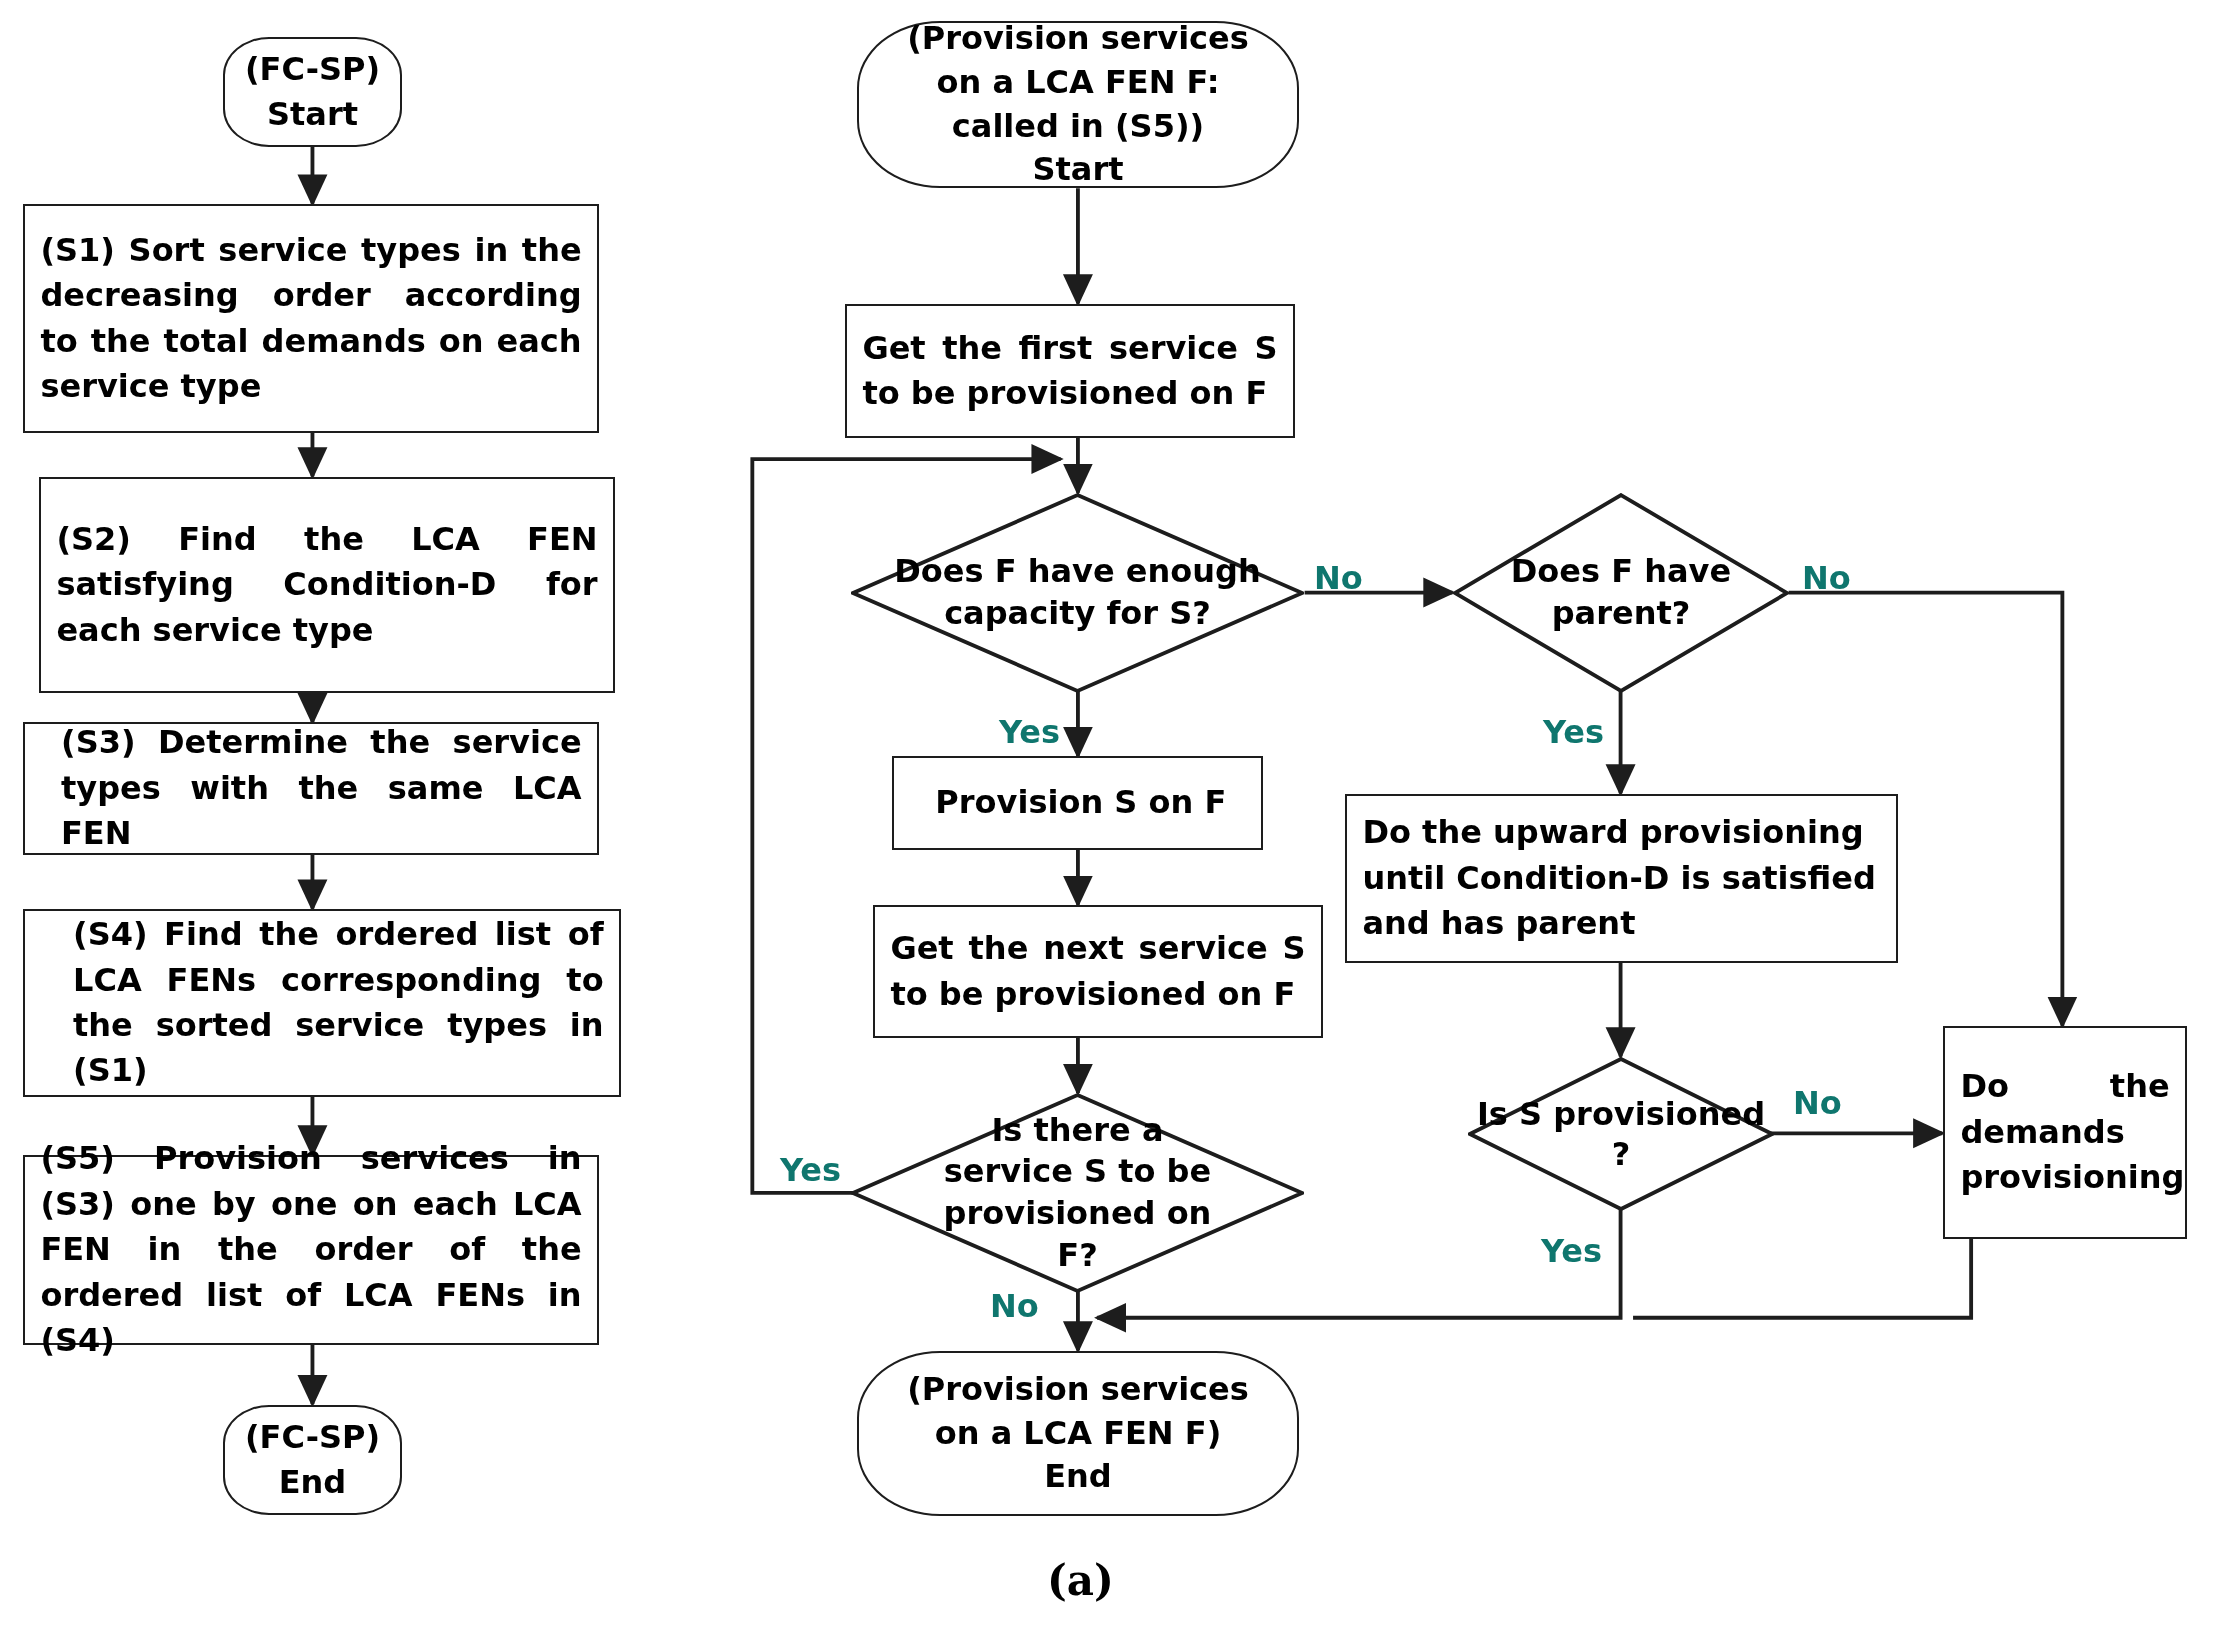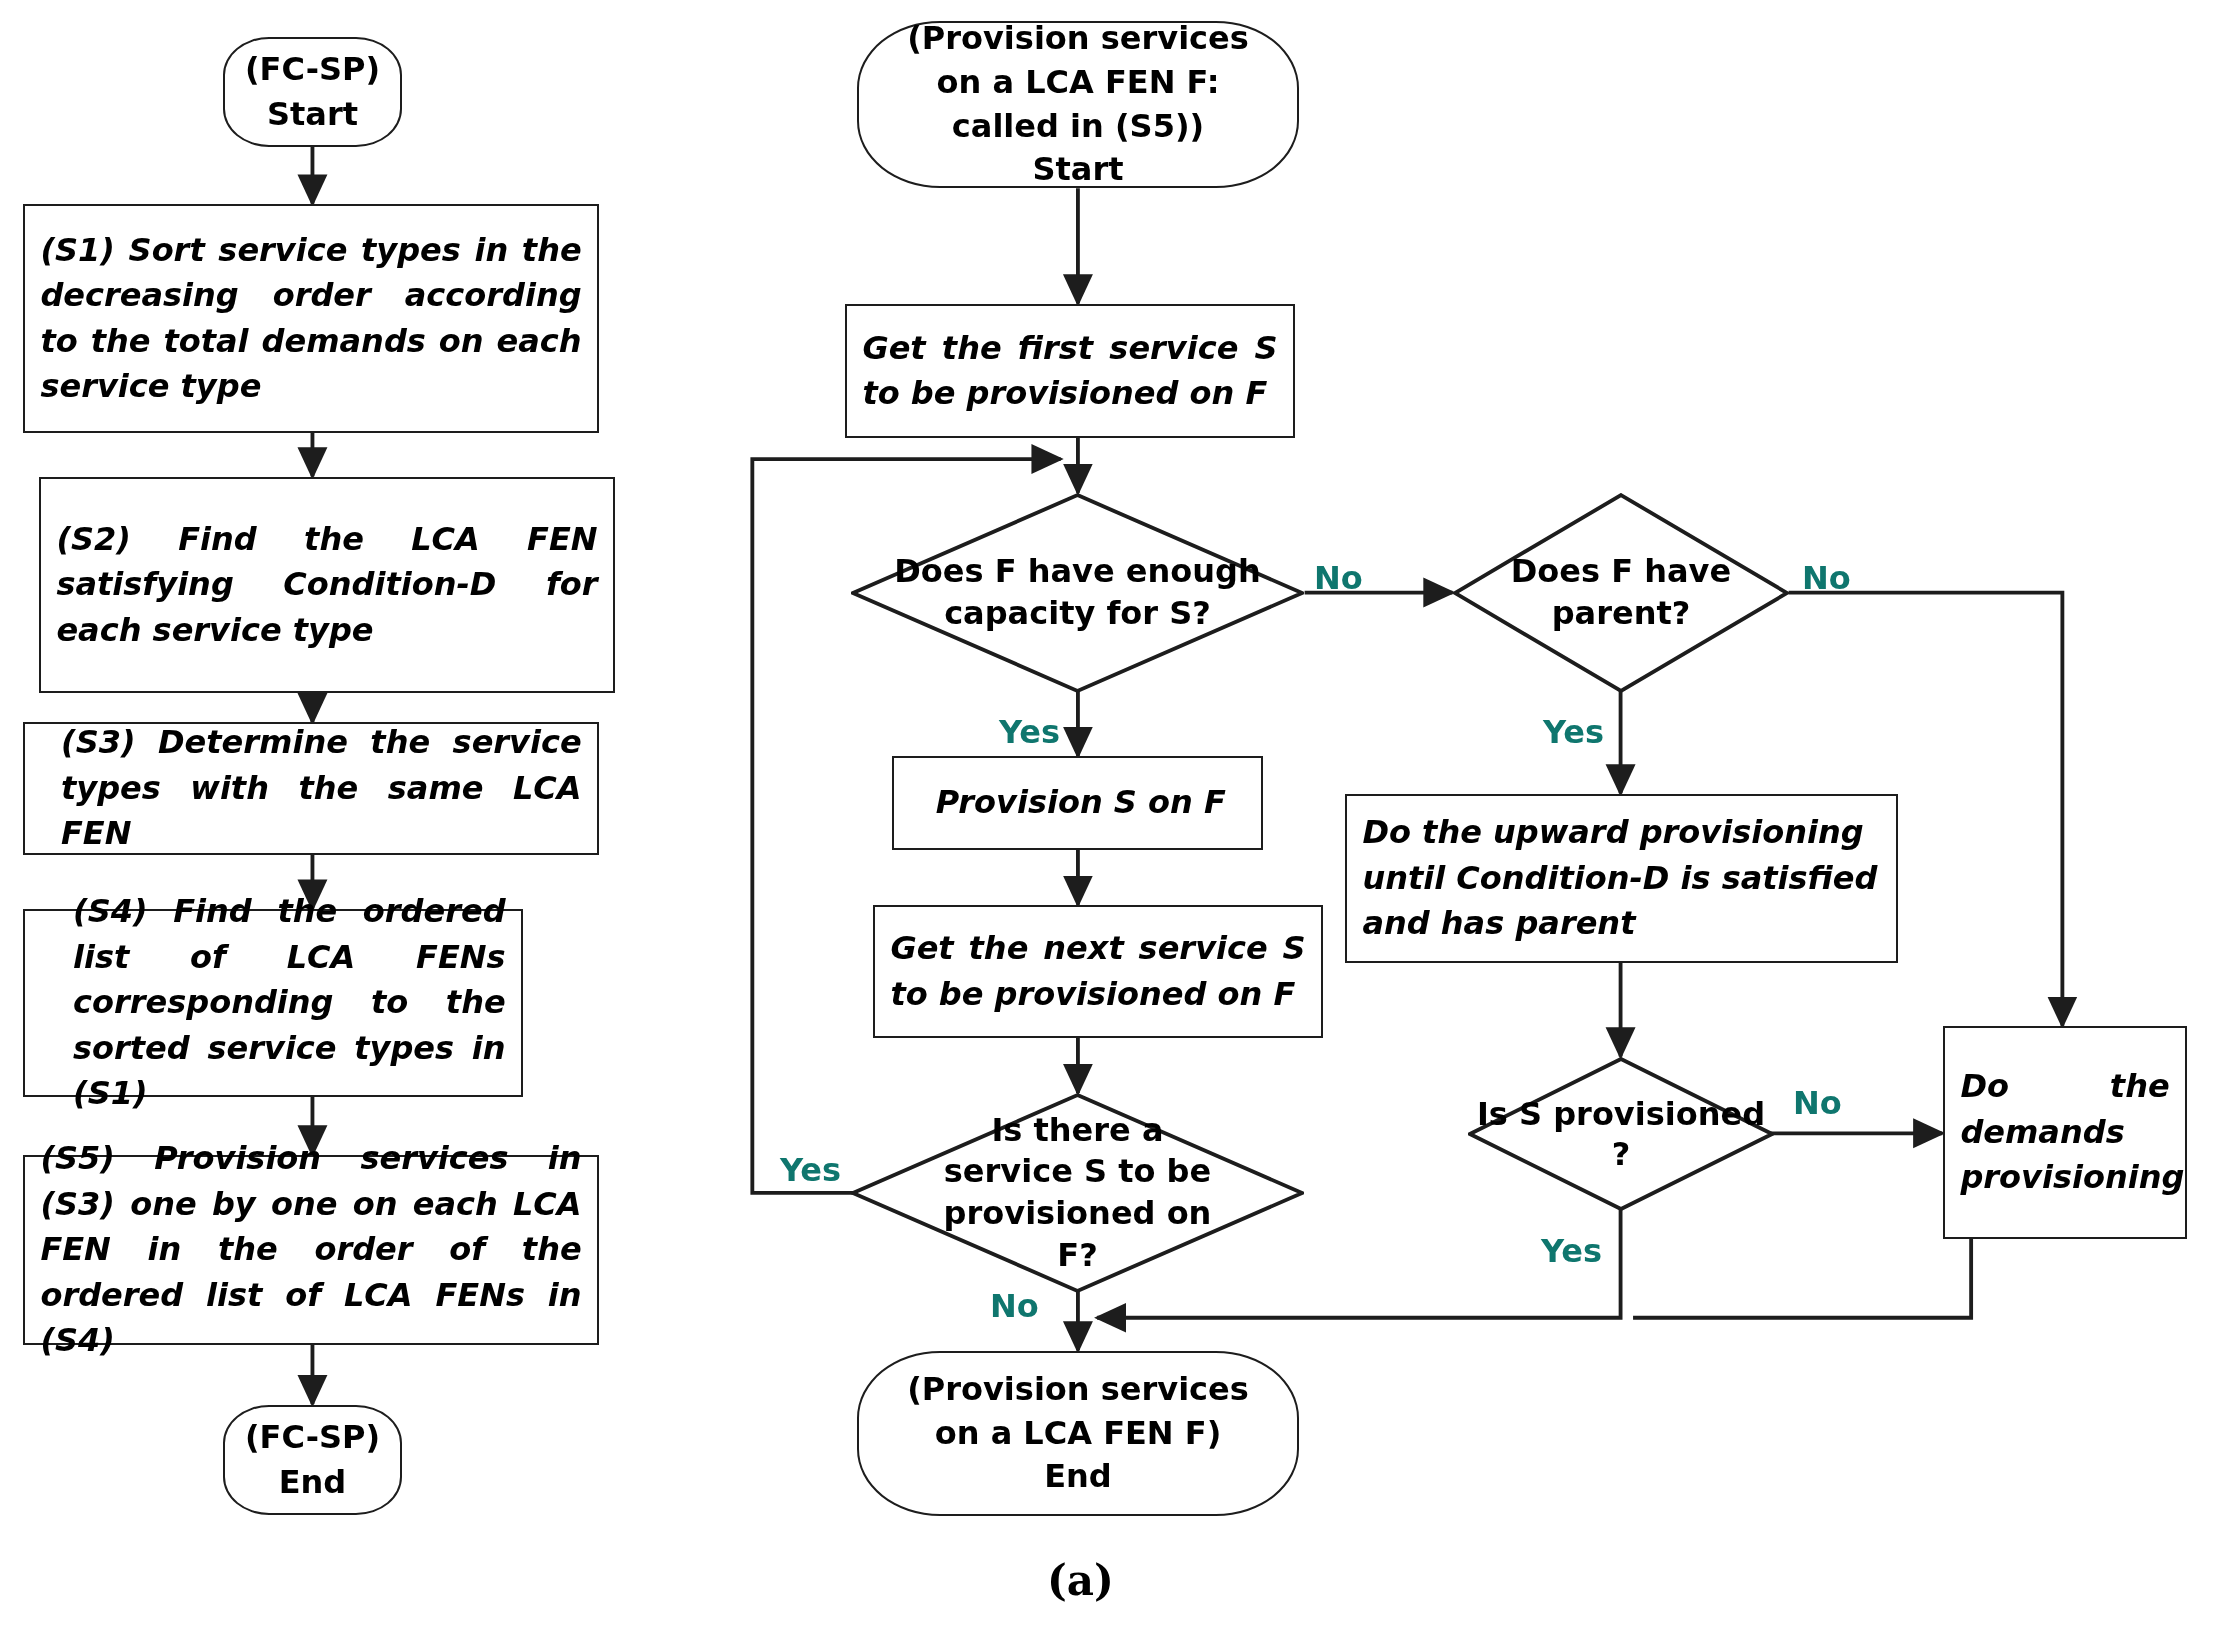--- a/index.html
+++ b/index.html
@@ -38,21 +38,20 @@
   .process {
     border: 2.9px solid #1d1d1d;
     background: #ffffff;
     padding: 5.8px 15.4px;
   }
   .process .txt {
     width: 100%;
     text-align: justify;
     text-align-last: left;
     hyphens: none;
-    font-style: italic;
   }
   .process.center .txt {
     text-align: center;
     text-align-last: center;
   }
   .terminal {
     border: 2.9px solid #1d1d1d;
     background: #ffffff;
     border-radius: 46px / 38px;
     text-align: center;
@@ -144,21 +143,21 @@
   </div>
 
   <div class="node process fs-33" style="left:39px; top:477px; width:576px; height:216px;">
     <div class="txt">(S2) Find the LCA FEN satisfying Condition-D for each service type</div>
   </div>
 
   <div class="node process fs-33" style="left:23px; top:722px; width:576px; height:133px;padding-left:36px;">
     <div class="txt">(S3) Determine the service types with the same LCA FEN</div>
   </div>
 
-  <div class="node process fs-33" style="left:23px; top:909px; width:500px; height:188px;padding-left:48px;">
+  <div class="node process fs-33" style="left:23px; top:909px; width:598px; height:188px;padding-left:48px;">
     <div class="txt">(S4) Find the ordered list of LCA FENs corresponding to the sorted service types in (S1)</div>
   </div>
 
   <div class="node process fs-33" style="left:23px; top:1155px; width:576px; height:190px;">
     <div class="txt">(S5) Provision services in (S3) one by one on each LCA FEN in the order of the ordered list of LCA FENs in (S4)</div>
   </div>
 
   <div class="node terminal fs-33" style="left:223px; top:1405px; width:179px; height:110px;">
     <div class="txt" style="white-space:pre-line;">(FC-SP)
 End</div>

